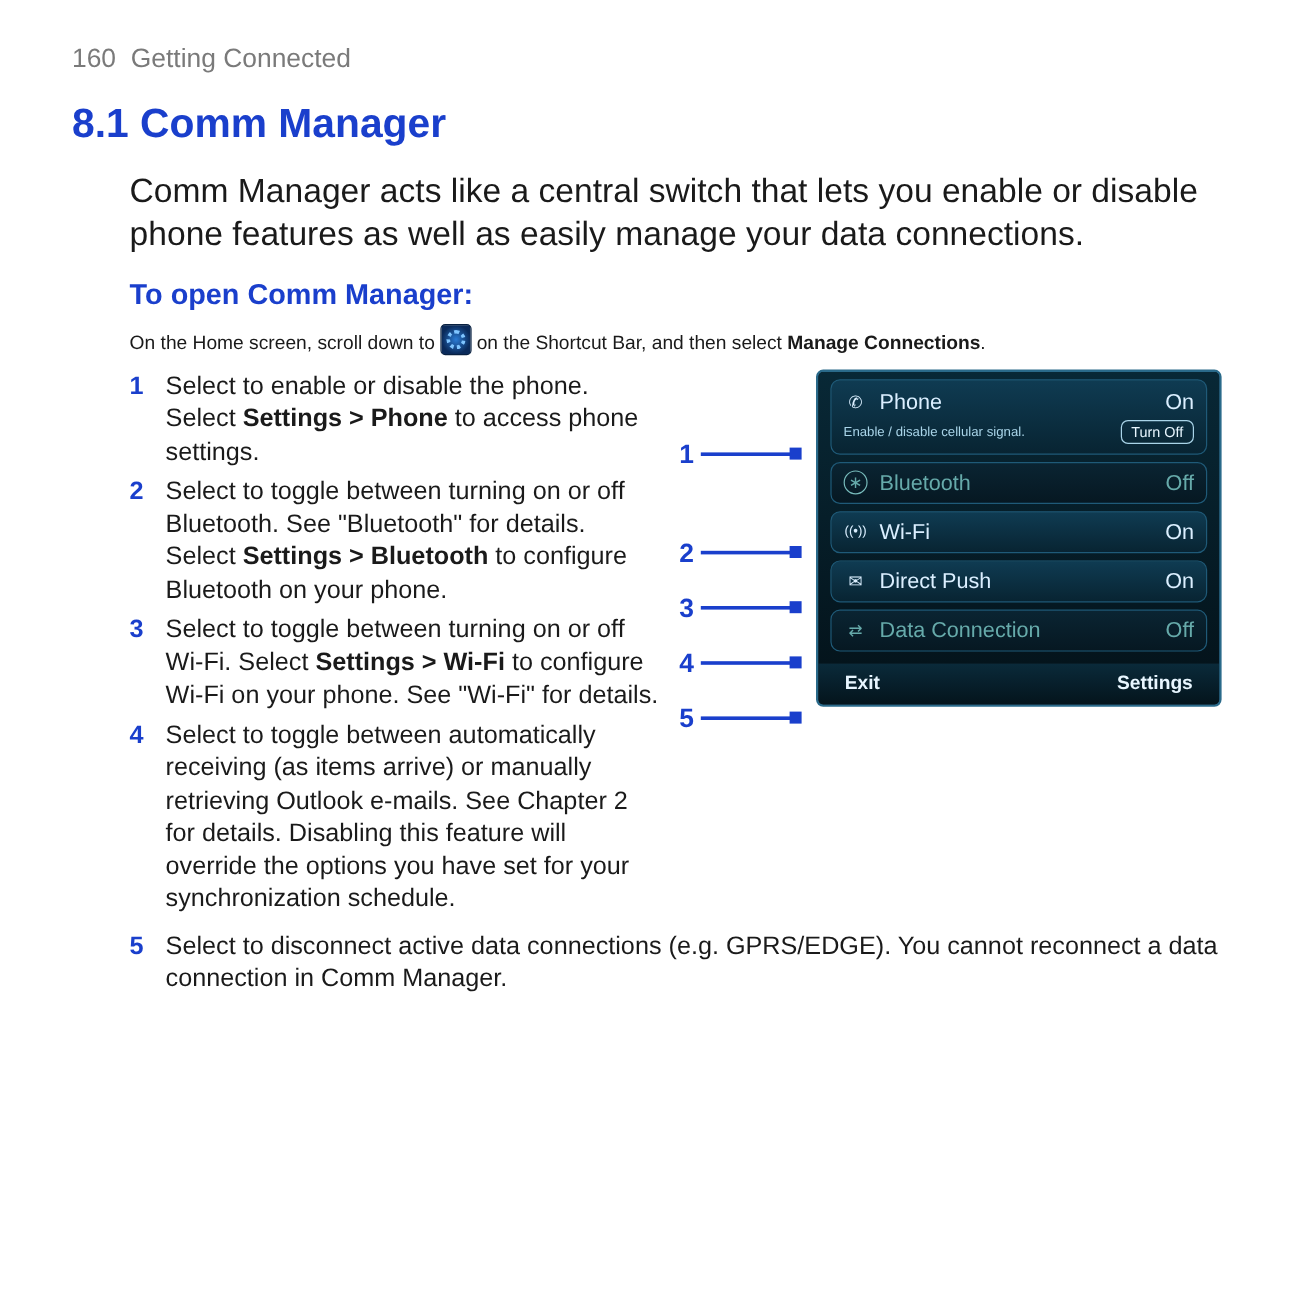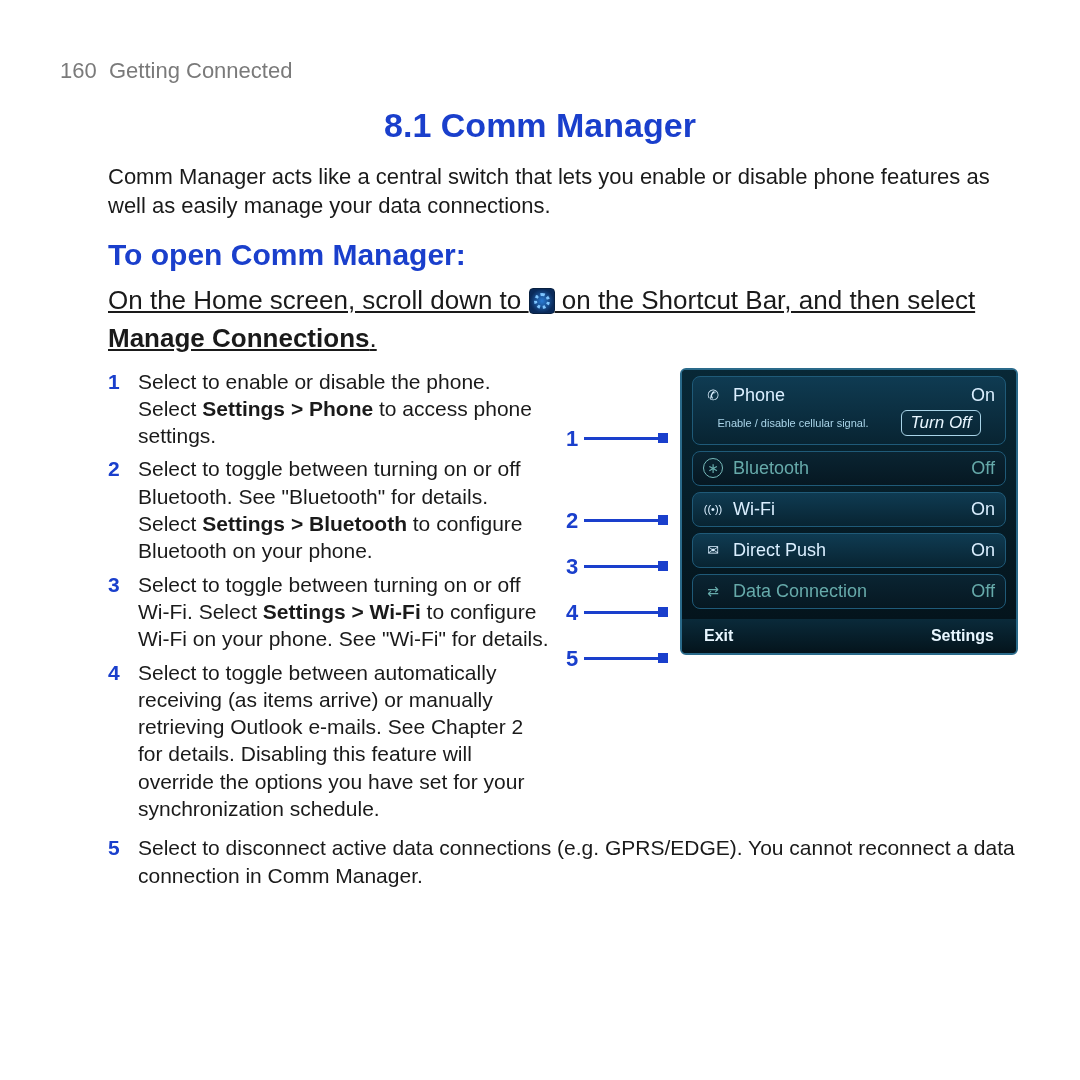--- a/index.html
+++ b/index.html
@@ -7,54 +7,51 @@
     margin: 0;
     padding: 0;
     background: #fff;
     font-family: "Segoe UI", "Myriad Pro", Arial, sans-serif;
     width: 1080px;
     height: 1080px;
     position: relative;
     color: #1a1a1a;
   }
   .page {
-    padding: 24px 60px 40px 60px;
-    margin-top: 34px;
+    padding: 36px 60px 40px 60px;
   }
   .running-head {
     color: #7a7a7a;
     font-size: 22px;
     margin-bottom: 22px;
   }
   .h1 {
     color: #1a3fcc;
     font-size: 34px;
     font-weight: 700;
     margin-bottom: 18px;
-    text-align: center;
   }
   .para {
-    font-size: 22px;
+    font-size: 28px;
     line-height: 1.3;
     margin-left: 48px;
     margin-bottom: 18px;
   }
   .h2 {
     color: #1a3fcc;
-    font-size: 30px;
+    font-size: 24px;
     font-weight: 700;
     margin-left: 48px;
     margin-bottom: 10px;
   }
   .instr-line {
-    font-size: 26px;
+    font-size: 16px;
     line-height: 1.45;
     margin-left: 48px;
     margin-bottom: 10px;
-    text-decoration: underline;
   }
   .gear-icon {
     display: inline-block;
     width: 26px;
     height: 26px;
     vertical-align: -5px;
     background: radial-gradient(circle at 50% 50%, #2a7bd4 0%, #0a2a5a 70%);
     border: 1px solid #082040;
     border-radius: 4px;
     position: relative;
@@ -183,30 +180,29 @@
     font-size:14px;
   }
   .row .icon.circle {
     border:1px solid #7bb; border-radius:50%;
   }
   .row .label { font-size: 18px; }
   .row .state { font-size: 18px; }
   .row.first { flex-direction:column; align-items:stretch; gap:4px; padding:8px 10px; }
   .row.first .topline { display:flex; justify-content:space-between; align-items:center; }
   .row.first .sub {
-    display:flex; justify-content:center; align-items:center;
+    display:flex; justify-content:space-between; align-items:center;
     font-size:11px; color:#a9d4e8;gap:33px;
   }
   .toggle-btn {
     border: 1.5px solid #a9d4e8;
     border-radius: 6px;
     padding: 2px 8px;
-    font-size: 17px;
+    font-size: 12px;
     color:#e8f6ff;
-    font-style:italic;
   }
   .phone-softkeys {
     display:flex; justify-content:space-between;
     padding: 8px 22px;
     background: linear-gradient(#0a2a3a, #04141c);
     font-weight:700;
     font-size:16px;
     color:#e8f6ff;
   }
 </style>

